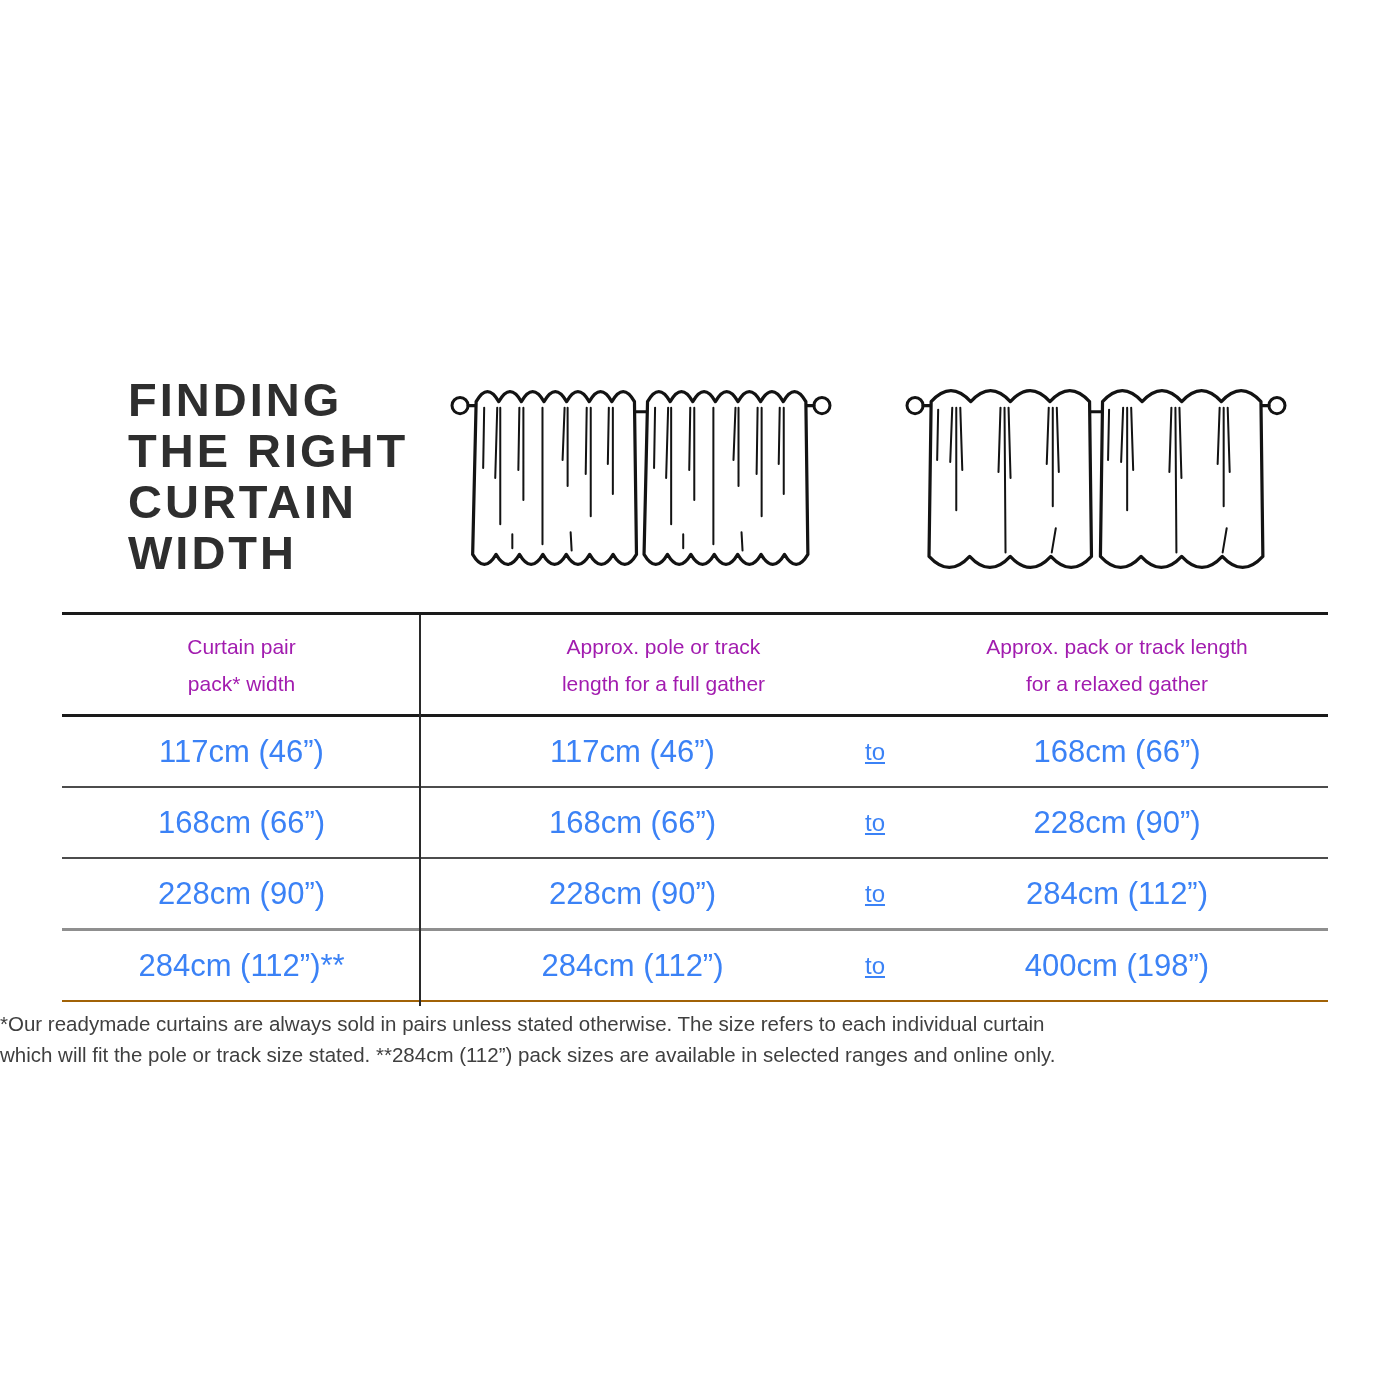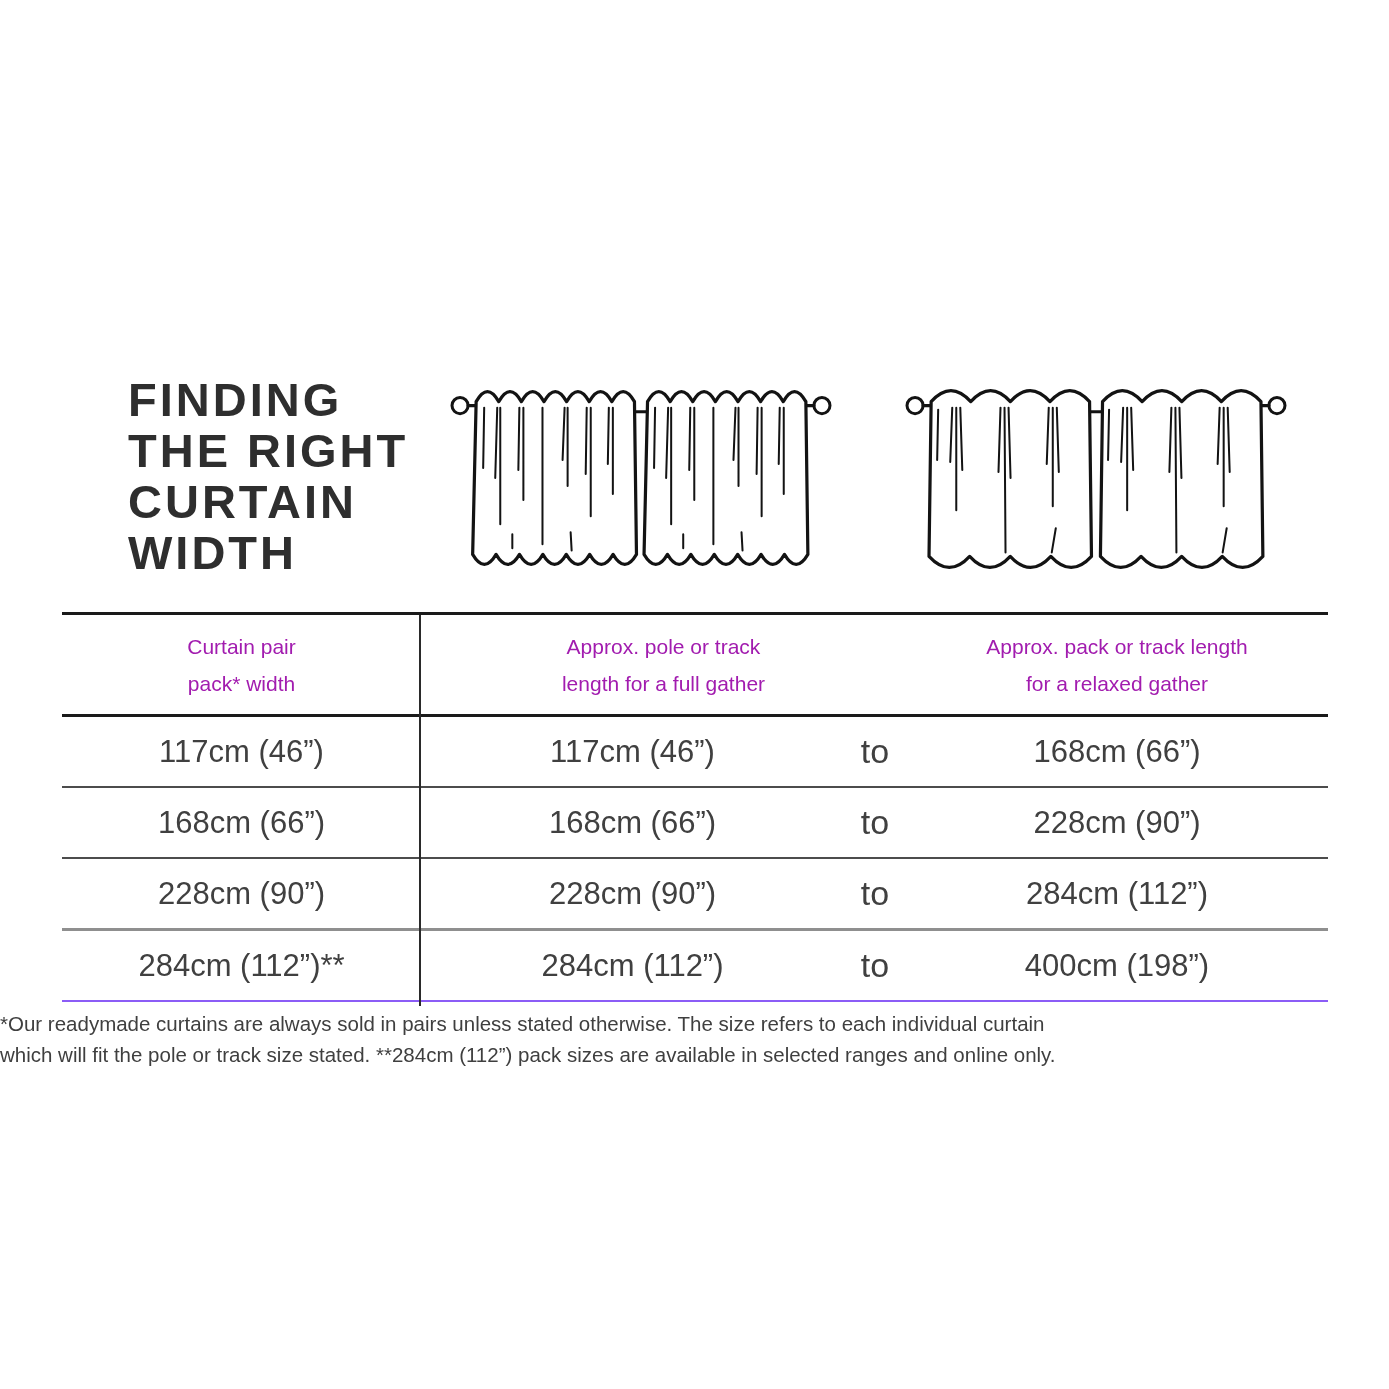--- a/index.html
+++ b/index.html
@@ -29,27 +29,27 @@
   .t-header{
     display:grid;grid-template-columns:359px 485px 422px;
     height:99px;border-bottom:3px solid #1a1a1a;
   }
   .t-row{
     display:grid;grid-template-columns:359px 423px 62px 422px;
     height:69px;
   }
   .sep-dark{border-bottom:2px solid #4c4c4c;}
   .sep-gray{border-bottom:3px solid #8f8f8f;}
-  .sep-bottom{border-bottom:2px solid #8b5cf6;}
+  .sep-bottom{border-bottom:2px solid #a16207;}
   .cell{
     display:flex;align-items:center;justify-content:center;
-    text-align:center;font-size:31px;color:#404040;
+    text-align:center;font-size:31px;color:#3b82f6;
   }
   .t-header .cell{font-size:21px;line-height:37px;white-space:pre-line;color:#a21caf;}
-  .cell-to{font-size:34px;}
+  .cell-to{font-size:24px;text-decoration:underline;}
   .v-divider{
     position:absolute;left:357px;top:0;
     width:2px;height:391px;background:#2a2a2a;
   }
   .footnote{
     position:absolute;left:0;top:1008px;width:1389px;
     text-align:left;font-size:20.5px;line-height:31px;
     color:#3f3f3f;white-space:pre-line;
   }
   .ink{stroke:#131313;fill:none;stroke-linecap:round;}

